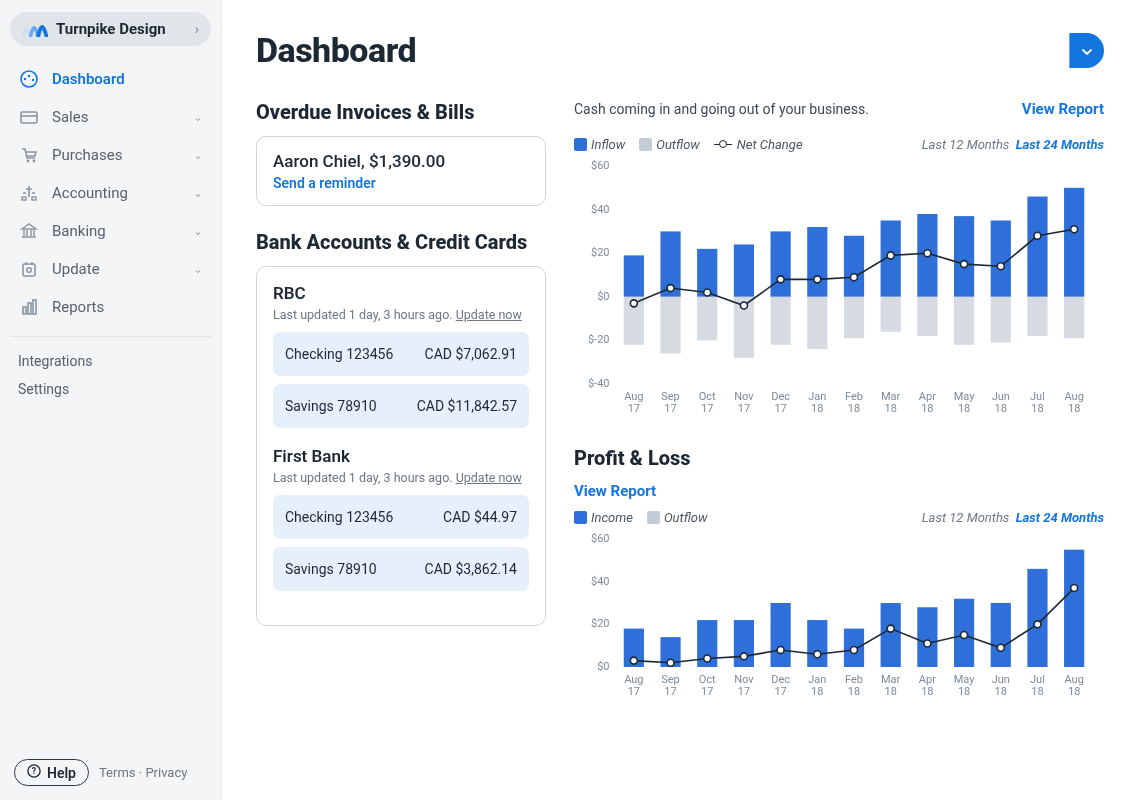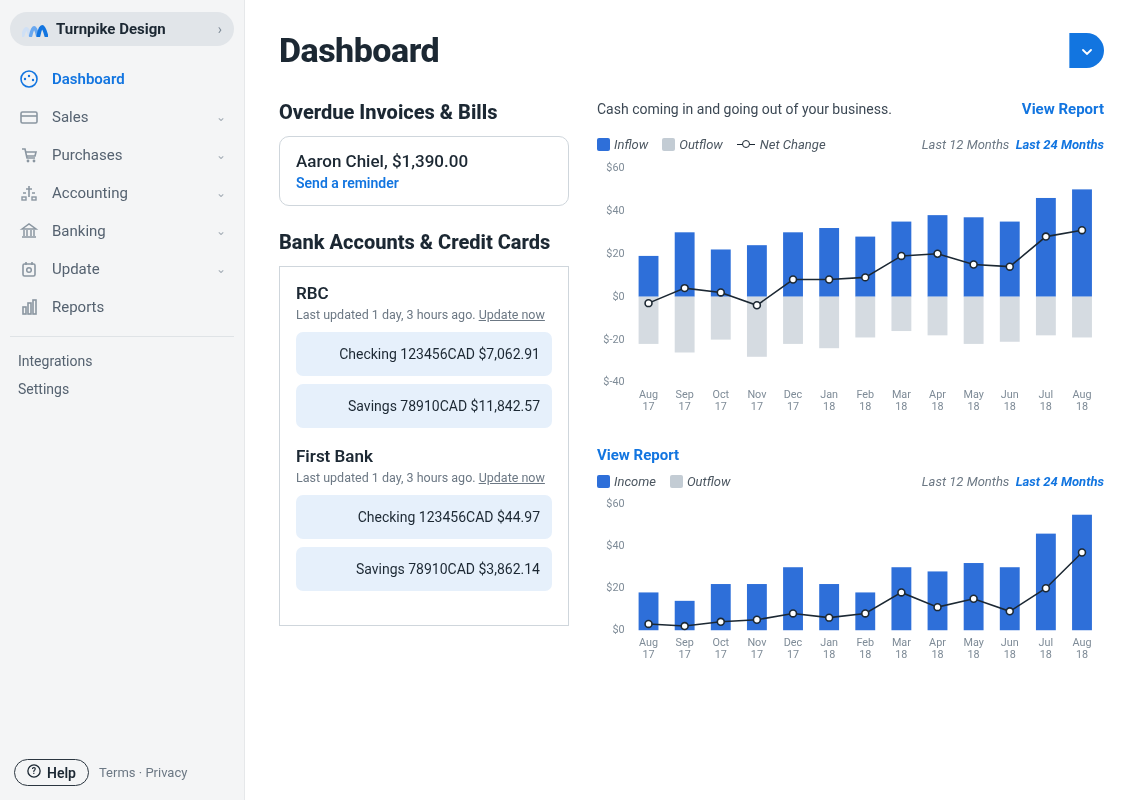--- a/index.html
+++ b/index.html
@@ -1,17 +1,17 @@
 <!DOCTYPE html>
 <html><head>
 <meta charset="utf-8">
 <style>
 * { box-sizing: border-box; margin: 0; padding: 0; }
 body { font-family: -apple-system, BlinkMacSystemFont, "Segoe UI", Roboto, Helvetica, Arial, sans-serif; font-size: 14px; color: #1c2833; background: #fff; width: 1138px; height: 800px; overflow: hidden; display: flex; }
-.sidebar { width: 245px; background: #f4f5f6; border-right: 1px solid #e6e8ea; display: flex; flex-direction: column; padding: 12px 10px; }
+.sidebar { width: 222px; background: #f4f5f6; border-right: 1px solid #e6e8ea; display: flex; flex-direction: column; padding: 12px 10px; }
 .company-pill { display: flex; align-items: center; background: #e1e5e9; border-radius: 22px; padding: 8px 12px; margin-bottom: 14px; cursor: pointer; }
 .company-pill .logo { width: 26px; height: 18px; margin-right: 8px; }
 .company-pill .name { font-weight: 700; font-size: 15px; flex: 1; }
 .company-pill .chev { color: #7e8b97; }
 .navlist { list-style: none; }
 .navitem { display: flex; align-items: center; padding: 8px 8px; border-radius: 6px; color: #556270; cursor: pointer; font-size: 15px; }
 .navitem .nav-icon { width: 22px; height: 22px; display: inline-flex; align-items: center; justify-content: center; margin-right: 12px; color: #8a96a1; }
 .navitem.active { color: #1275e0; font-weight: 600; }
 .navitem.active .nav-icon { color: #1275e0; }
 .navitem .chev { margin-left: auto; color: #a6afb8; font-size: 12px; }
@@ -33,26 +33,26 @@
 .col-left { width: 290px; flex-shrink: 0; }
 .col-right { flex: 1; }
 
 .section-title { font-size: 20px; font-weight: 800; margin-bottom: 12px; }
 .section-sub { font-size: 14px; color: #3c4854; margin-bottom: 10px; }
 
 .card { border: 1px solid #cfd6dc; border-radius: 10px; padding: 14px 16px; margin-bottom: 24px; }
 .overdue-name { font-size: 17px; font-weight: 500; margin-bottom: 4px; }
 .link-action { color: #1275e0; font-weight: 600; cursor: pointer; font-size: 14px; }
 
-.bank-card { border: 1px solid #cfd6dc; border-radius: 0; padding: 16px; }
+.bank-card { border: 1px solid #cfd6dc; border-radius: 10px; padding: 16px; }
 .bank-block { margin-bottom: 18px; }
 .bank-name { font-size: 17px; font-weight: 600; margin-bottom: 4px; }
 .bank-updated { font-size: 12.5px; color: #6c7884; margin-bottom: 10px; }
 .upd-link { text-decoration: underline; cursor: pointer; color: #6c7884; }
-.acct-row { display: flex; justify-content: flex-end; background: #e6f0fb; border-radius: 7px; padding: 14px 12px; font-size: 14px; margin-bottom: 8px; }
+.acct-row { display: flex; justify-content: space-between; background: #e6f0fb; border-radius: 7px; padding: 14px 12px; font-size: 14px; margin-bottom: 8px; }
 
 .flow-header { display: flex; justify-content: space-between; align-items: baseline; }
 .view-report { color: #1275e0; font-weight: 700; cursor: pointer; font-size: 15px; }
 
 .legend-row { display: flex; align-items: center; gap: 14px; font-size: 13px; color: #4b5660; margin: 10px 0 8px; font-style: italic; }
 .legend-swatch { width: 13px; height: 13px; display: inline-block; border-radius: 2px; vertical-align: -2px; margin-right: 4px; }
 .sw-blue { background: #2e6fd9; }
 .sw-grey { background: #c3ccd4; }
 .time-toggle { margin-left: auto; font-size: 13px; color: #6c7884; }
 .time-active { color: #1275e0; font-weight: 700; cursor: pointer; }
@@ -324,20 +324,21 @@
             <text class="chart-axis-label" x="419.2692307692308" y="240" text-anchor="middle">Jun</text>
             <text class="chart-axis-label" x="419.2692307692308" y="252" text-anchor="middle">18</text>
             <text class="chart-axis-label" x="455.96153846153845" y="240" text-anchor="middle">Jul</text>
             <text class="chart-axis-label" x="455.96153846153845" y="252" text-anchor="middle">18</text>
             <text class="chart-axis-label" x="492.6538461538462" y="240" text-anchor="middle">Aug</text>
             <text class="chart-axis-label" x="492.6538461538462" y="252" text-anchor="middle">18</text>
           </svg>
       </div>
 
       <div class="plsection">
+        <h2 class="section-title">Profit &amp; Loss</h2>
         <div class="flow-header">
           <span class="view-report">View Report</span>
         </div>
         <div class="legend-row">
           <span><span class="legend-swatch sw-blue"></span><span>Income</span></span>
           <span><span class="legend-swatch sw-grey"></span><span>Outflow</span></span>
           <span class="time-toggle">
             <span class="time-inactive">Last 12 Months</span>&nbsp;
             <span class="time-active">Last 24 Months</span>
           </span>

